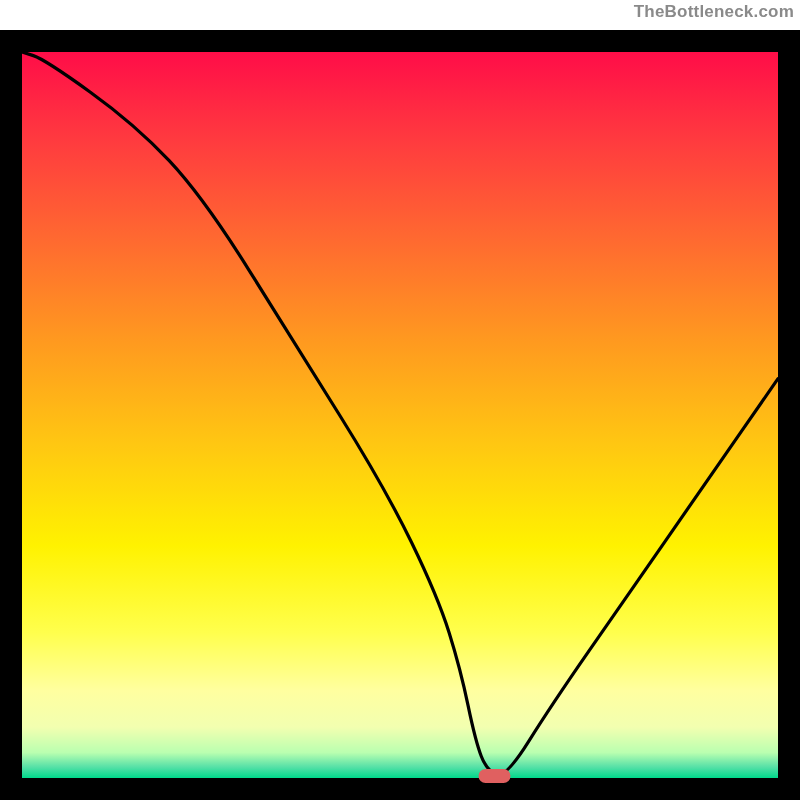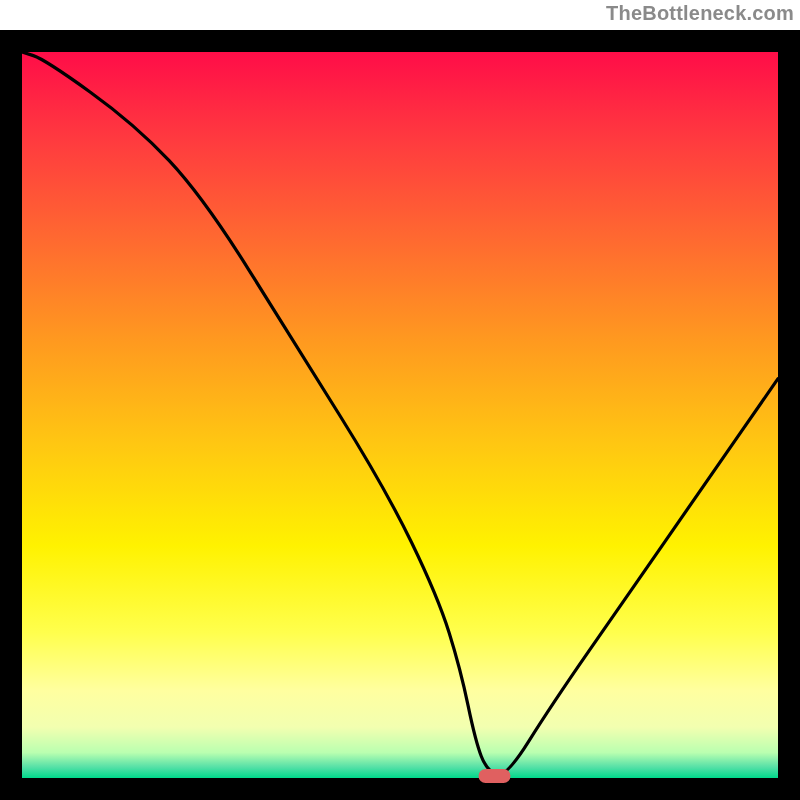--- a/index.html
+++ b/index.html
@@ -13,21 +13,21 @@
   .container {
     position: relative;
     width: 800px;
     height: 800px;
   }
   .watermark {
     position: absolute;
     top: 2px;
     right: 6px;
     font-family: Arial, Helvetica, sans-serif;
-    font-size: 20px;
+    font-size: 17px;
     font-weight: bold;
     color: #8a8a8a;
     letter-spacing: 0.2px;
     z-index: 10;
   }
   svg.plot {
     position: absolute;
     top: 30px;
     left: 0;
     width: 800px;

